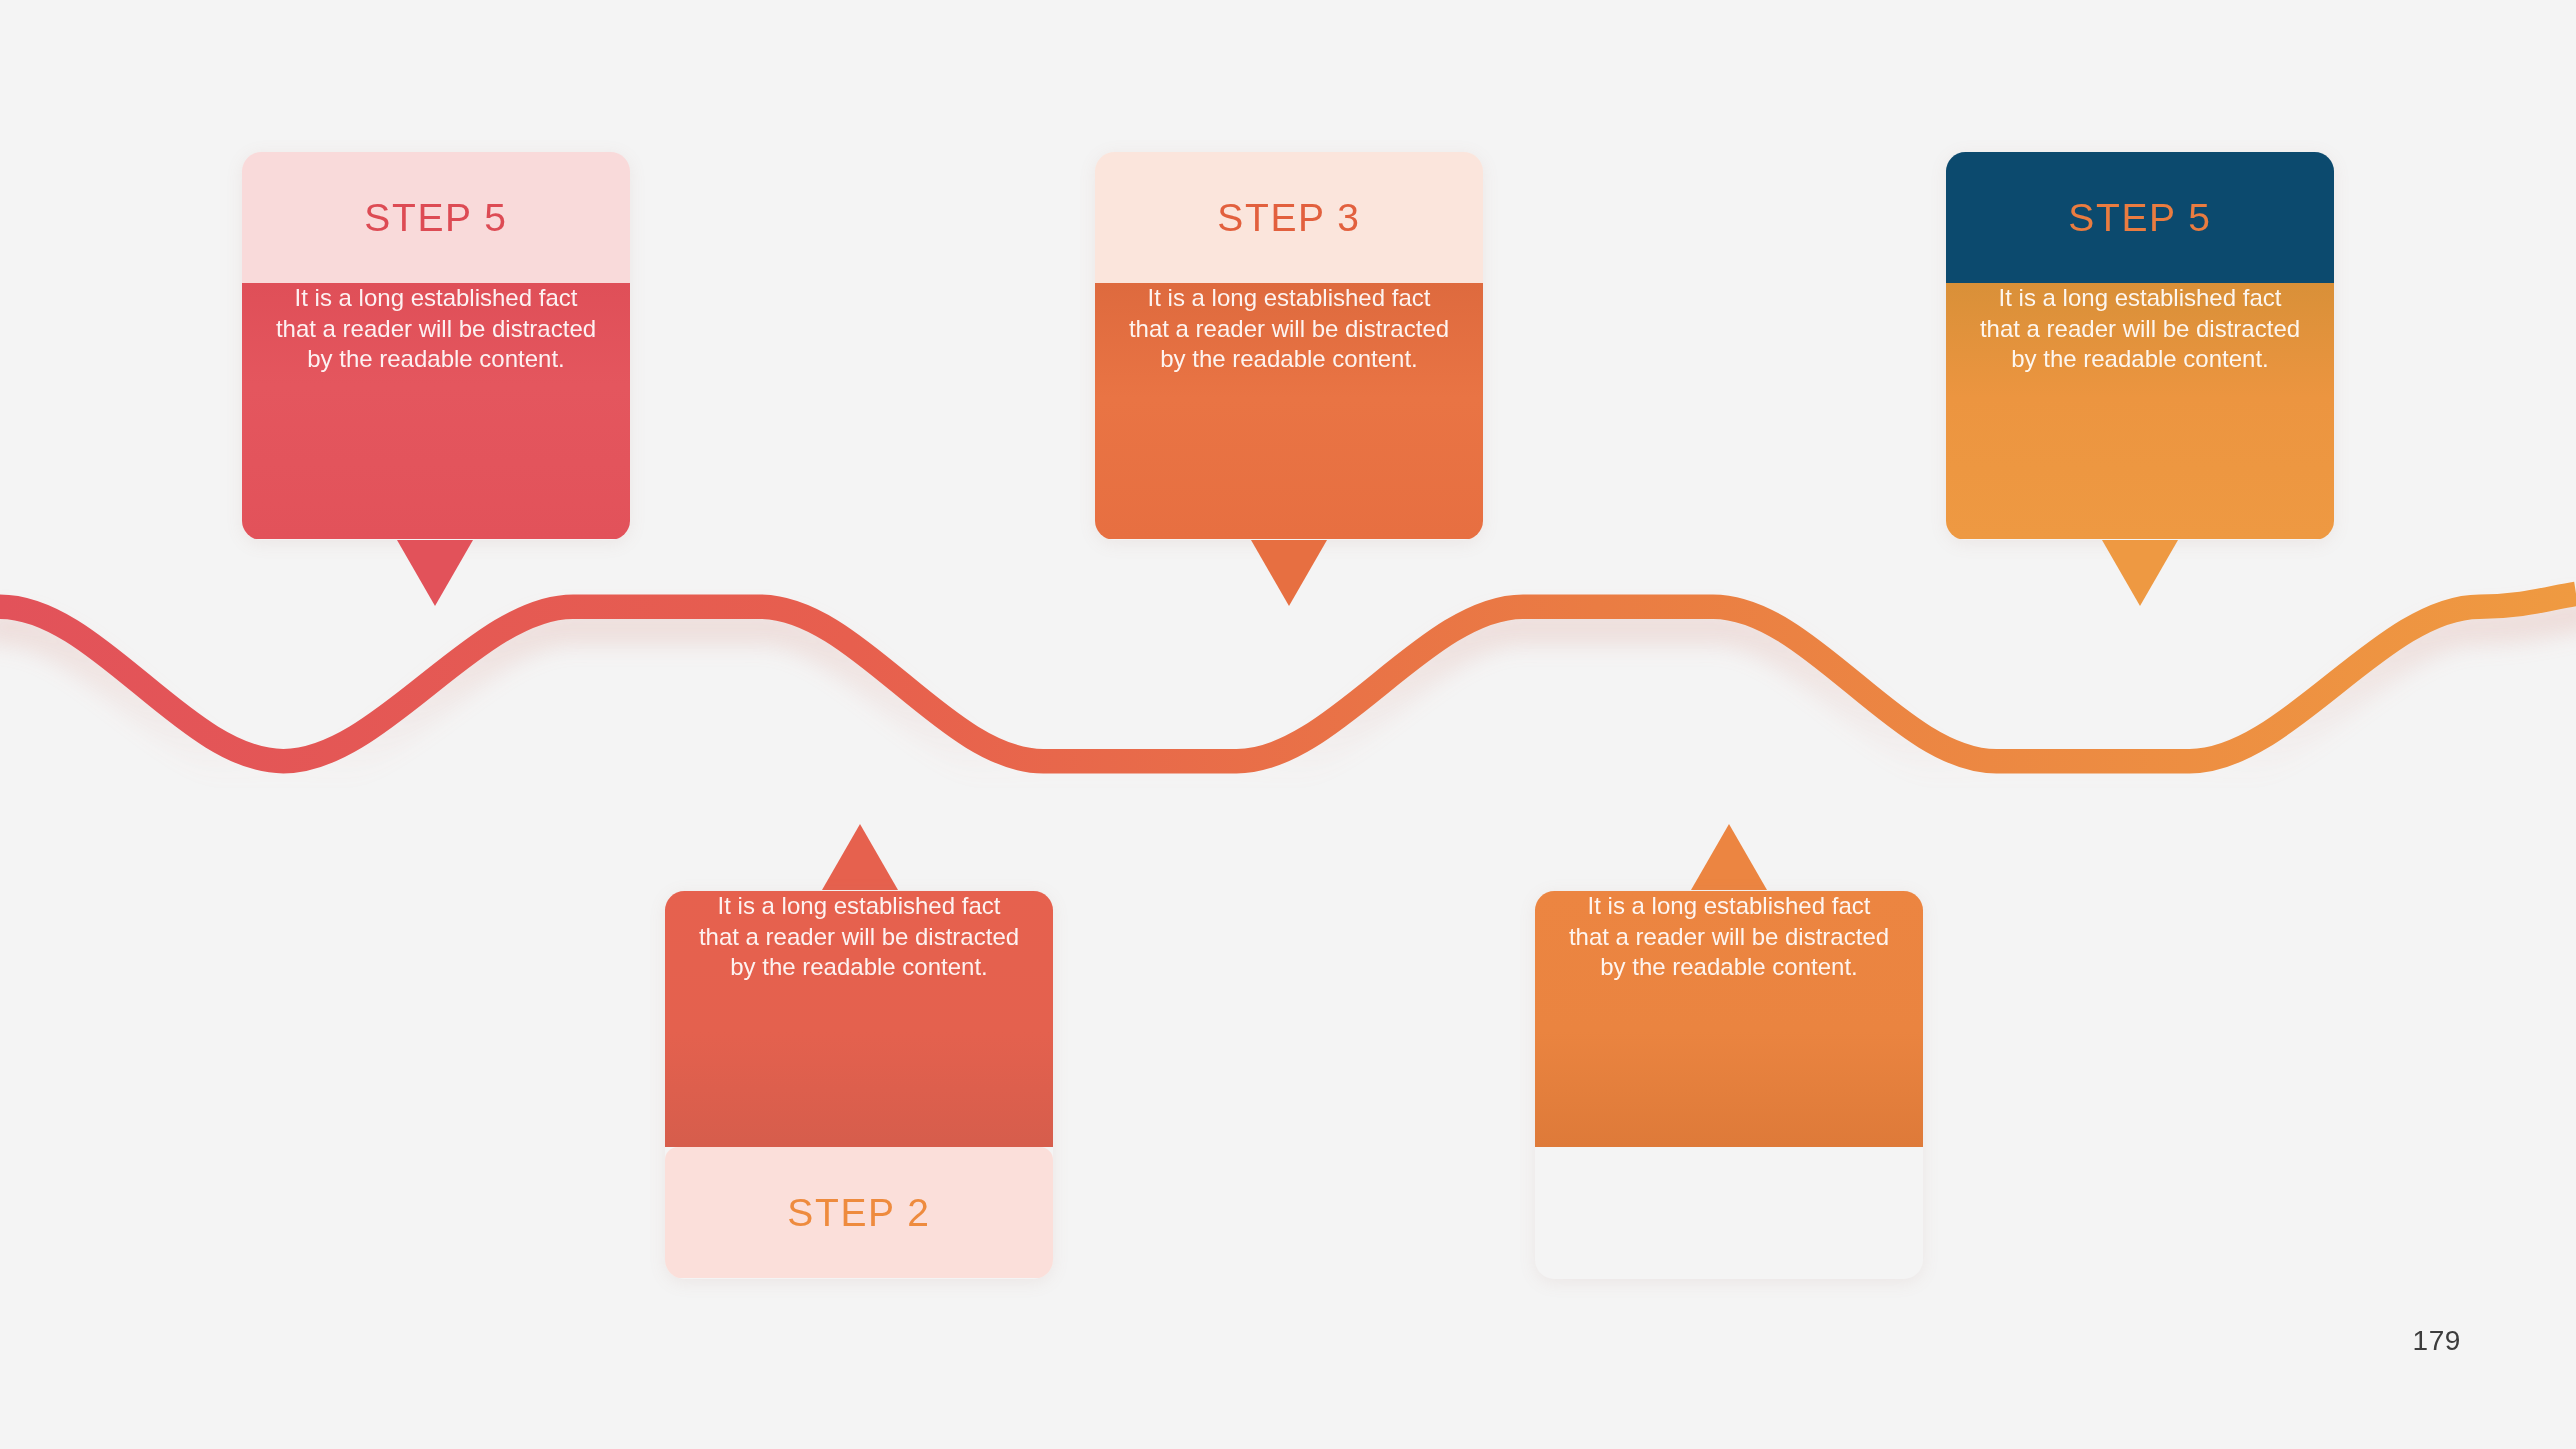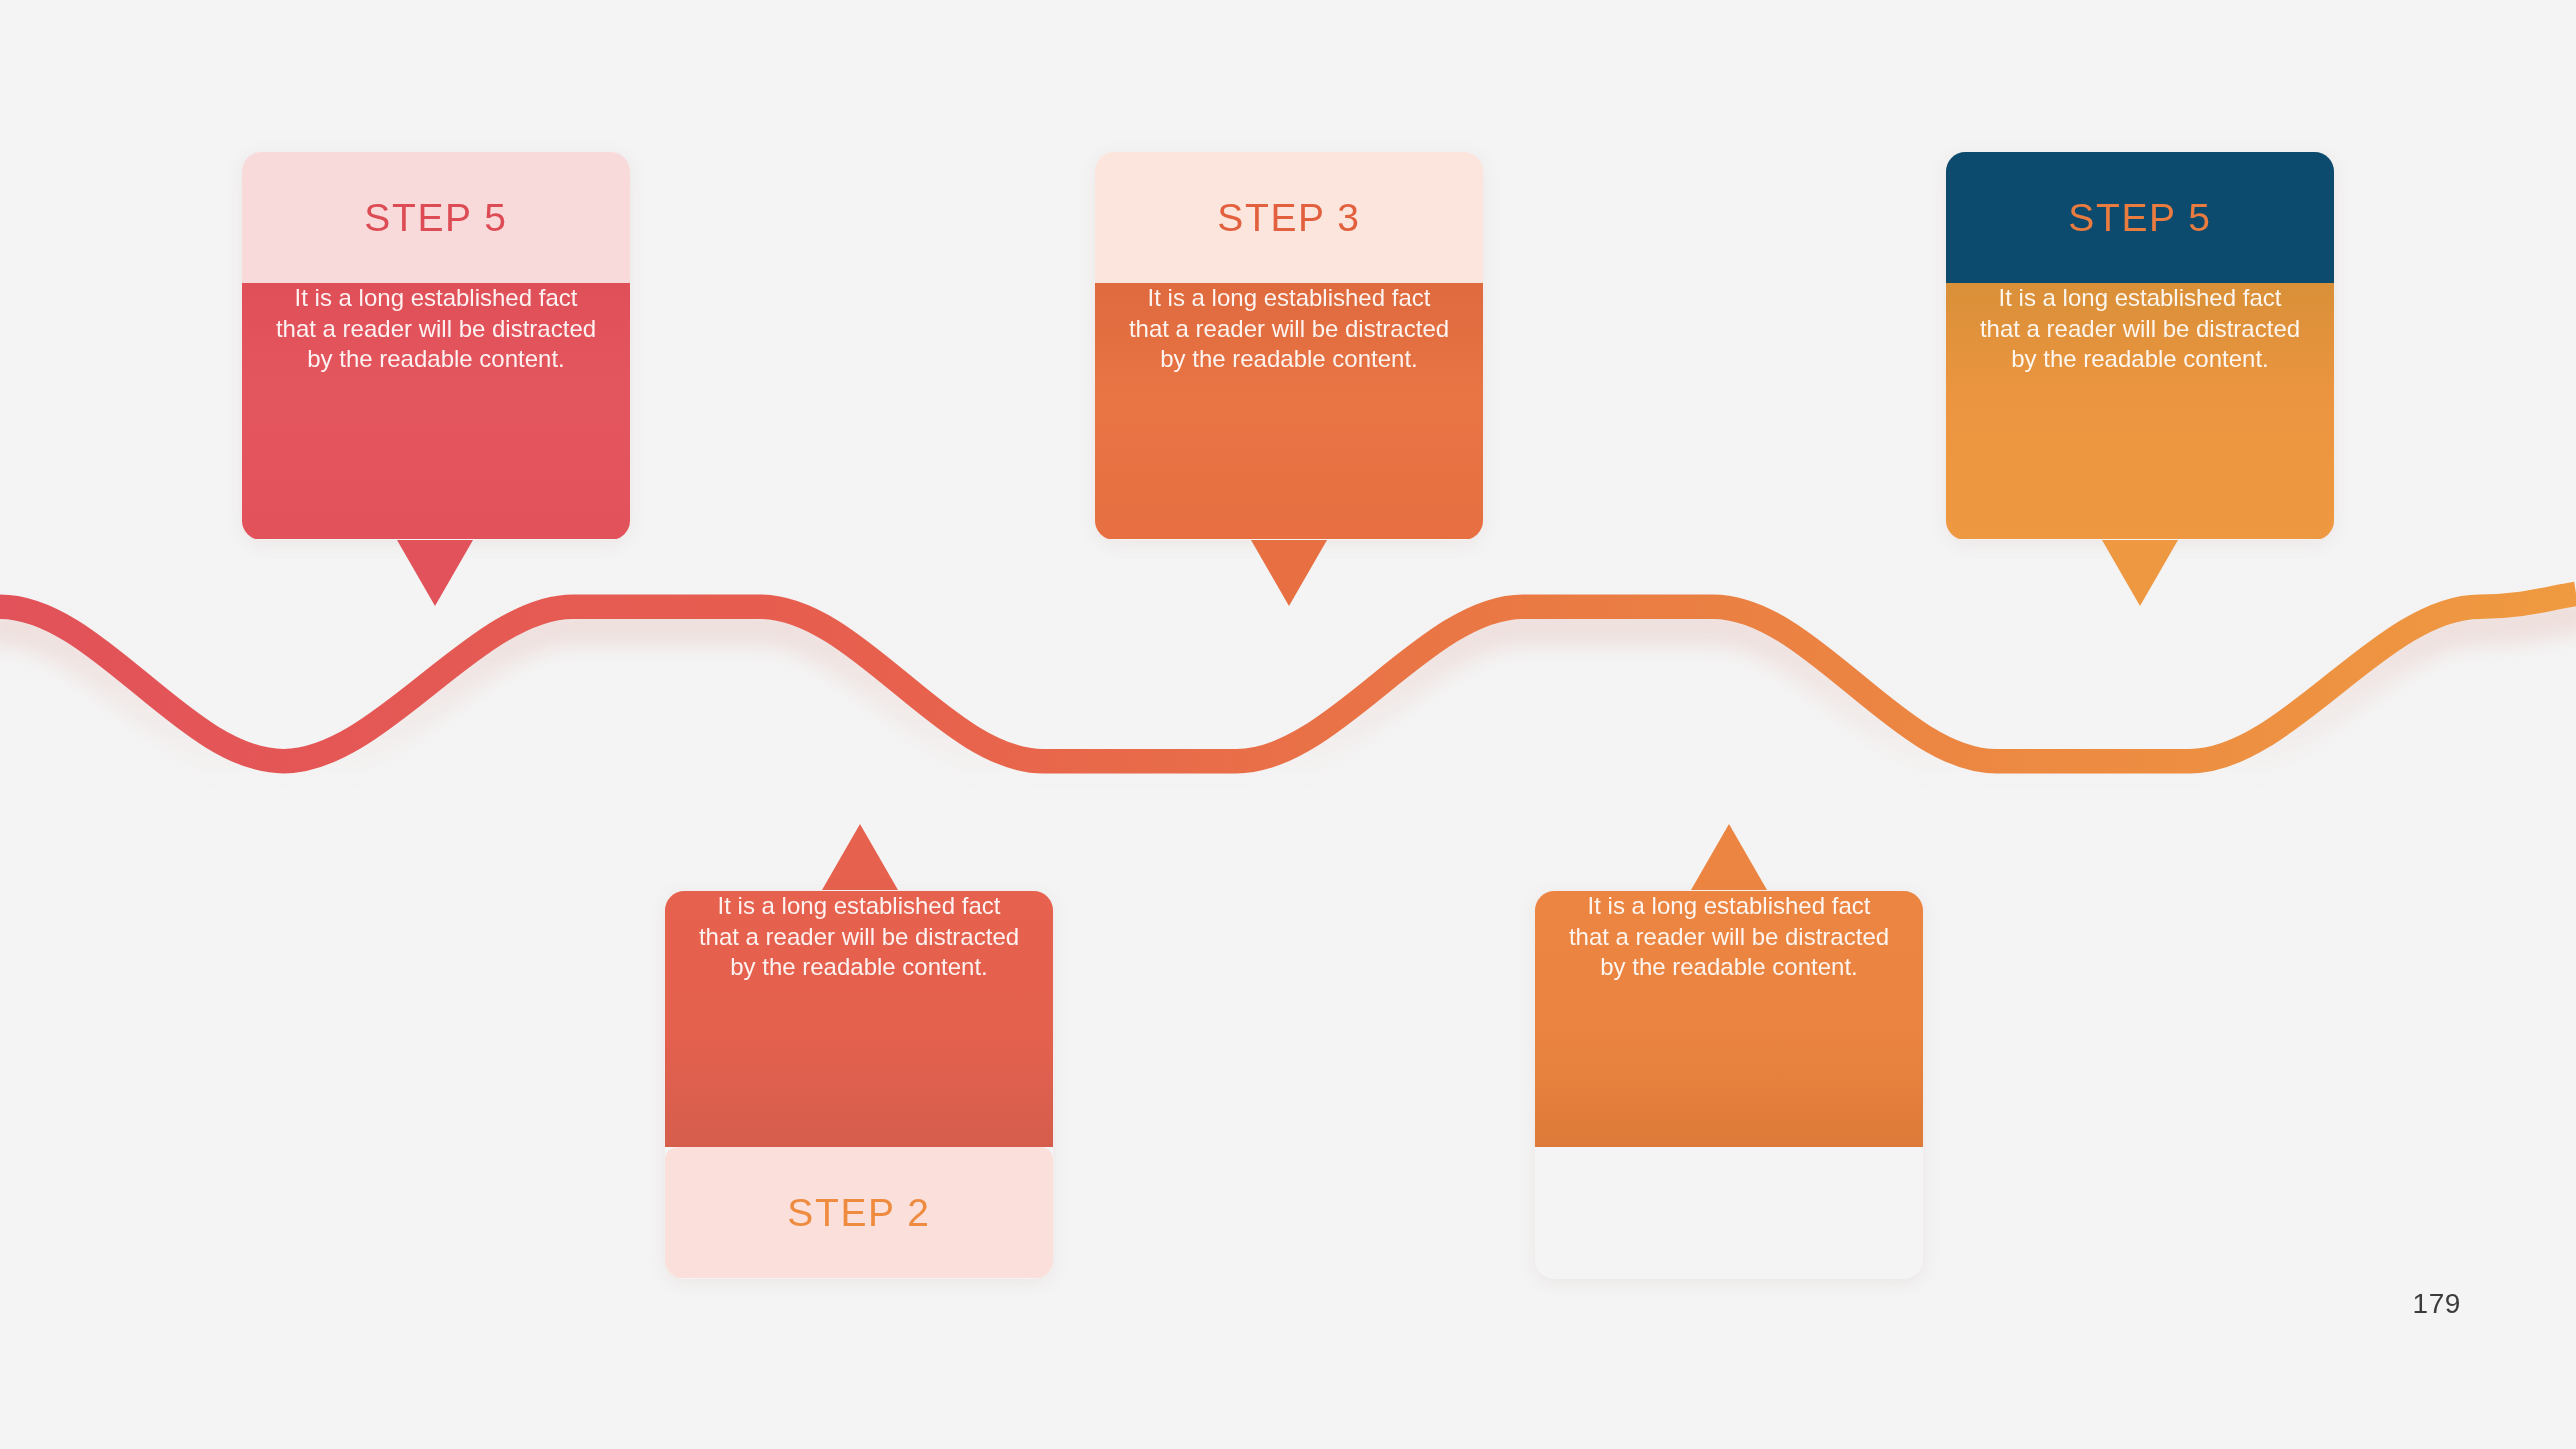--- a/index.html
+++ b/index.html
@@ -124,21 +124,21 @@
     left: 1691px; top: 824px;
     border-left: 38px solid transparent;
     border-right: 38px solid transparent;
     border-bottom: 66px solid #EC8541;
   }
 
   
   #page-number {
     position: absolute;
     right: 115px;
-    top: 1288px;
+    top: 1325px;
     font-size: 28px;
     color: #3C3C3C;
     letter-spacing: 0.6px;
   }
 </style>
 </head>
 <body>
 
 <div id="slide">
 

